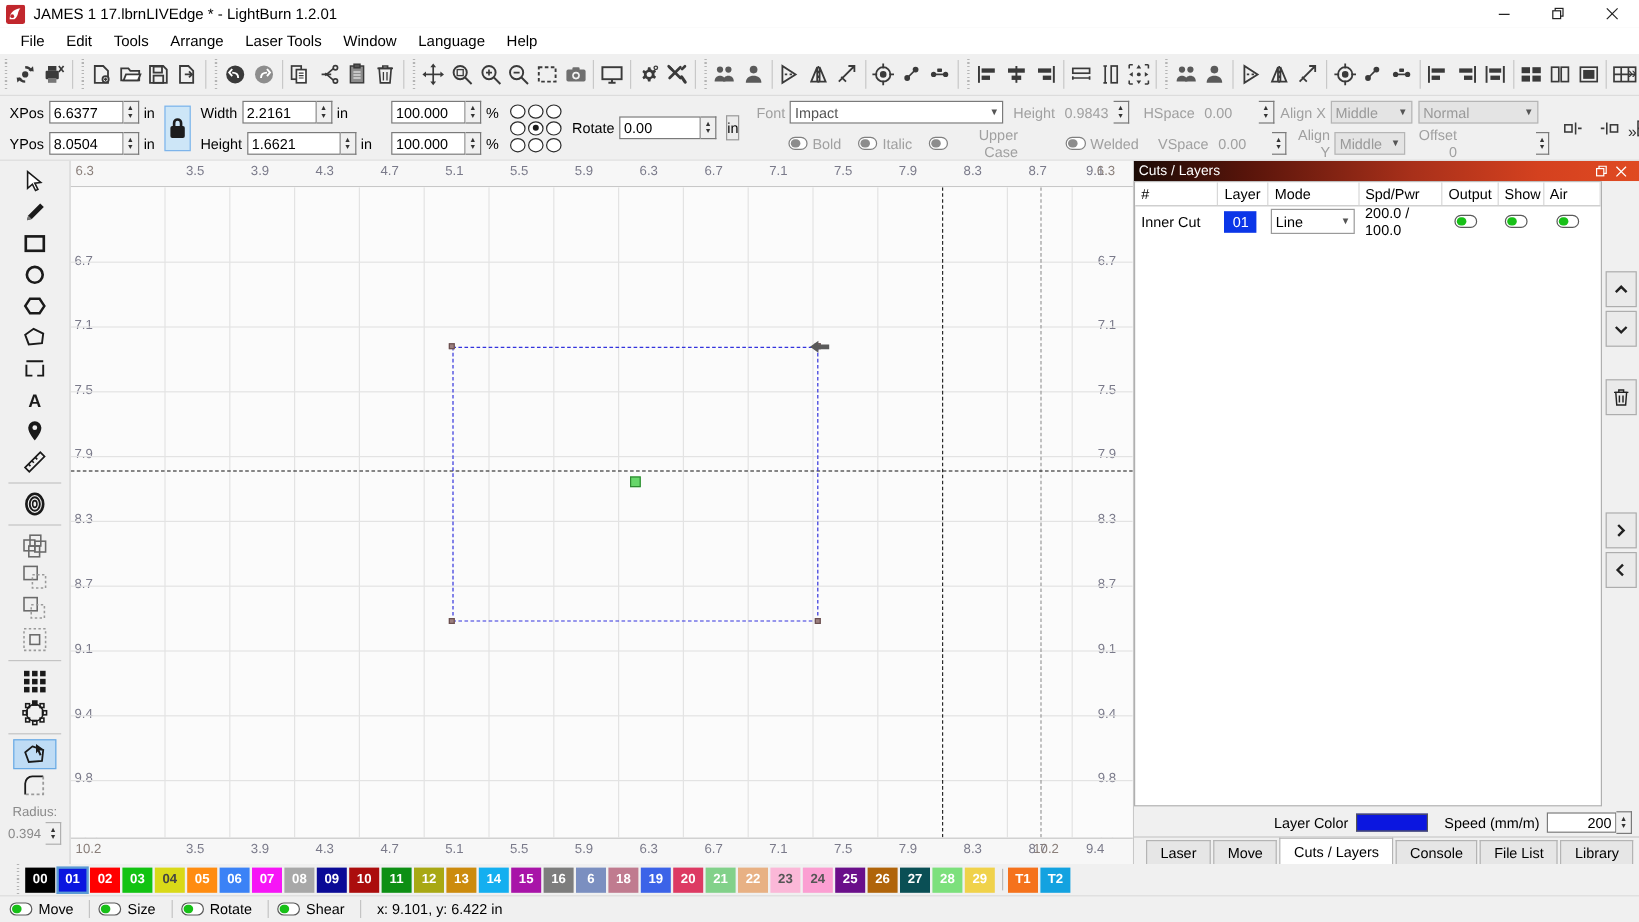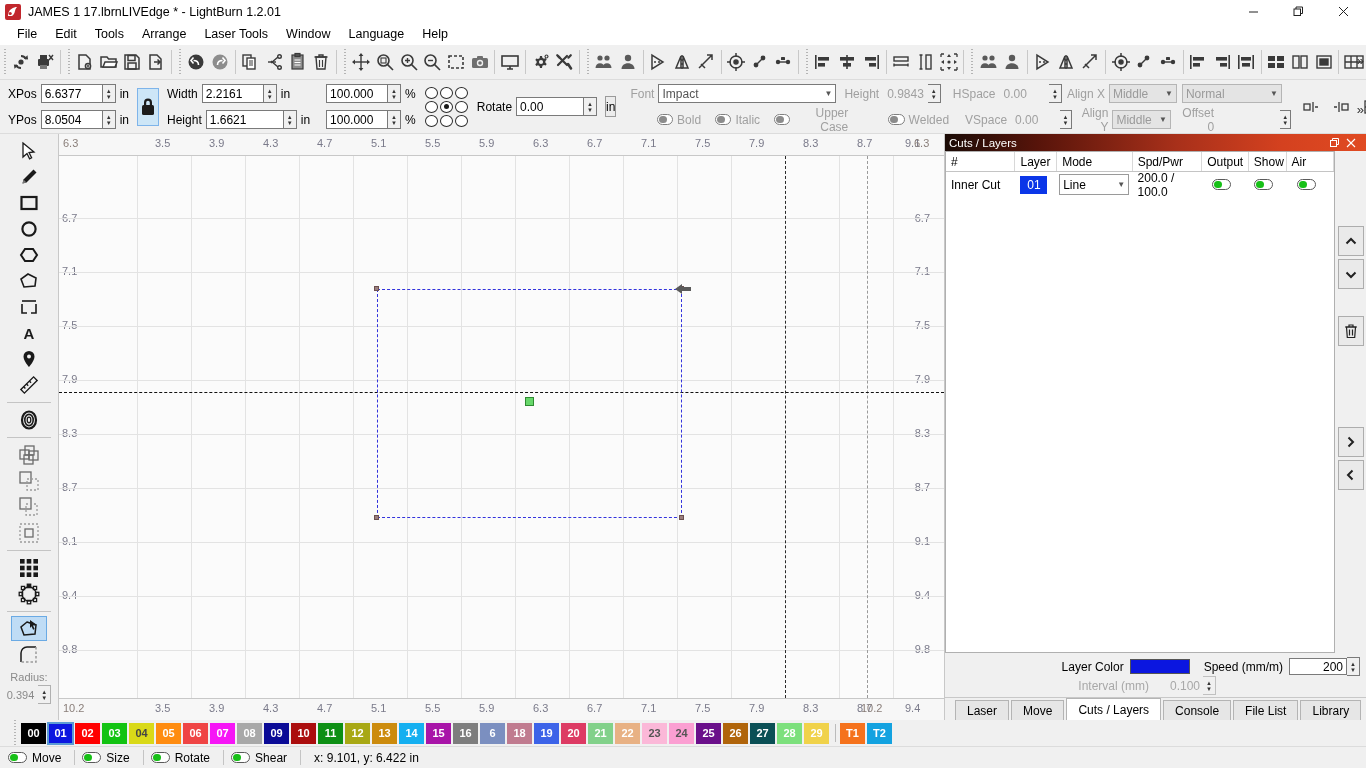--- a/index.html
+++ b/index.html
@@ -1293,29 +1293,20 @@
           <span class="slabel">Layer Color</span>
           <span class="color-swatch"></span>
           <span class="slabel" style="padding-left:14px">Speed (mm/m)</span>
           <span class="sval" style="width:58px">200</span>
           <span class="spin">
               <span class="up">▲</span>
               <span class="dn">▼</span>
             </span>
           <span style="width:6px"></span>
         </div>
-        <div class="srow">
-          <span class="slabel dim">Interval (mm)</span>
-          <span class="sval dim" style="width:48px">0.100</span>
-          <span class="spin" style="border-color:#c0c0c0">
-              <span class="up">▲</span>
-              <span class="dn">▼</span>
-            </span>
-          <span style="width:150px"></span>
-        </div>
       </div>
 
       <div class="dock-tabs">
         <div class="dtab">Laser</div>
         <div class="dtab">Move</div>
         <div class="dtab active">Cuts / Layers</div>
         <div class="dtab">Console</div>
         <div class="dtab">File List</div>
         <div class="dtab">Library</div>
       </div>
@@ -1323,21 +1314,21 @@
   </div>
 
   <div class="palette">
     <span class="grip"></span>
     <span class="sw" style="background:#000000;color:#ffffff">00</span>
     <span class="sw sel" style="background:#0b16e0;color:#ffffff">01</span>
     <span class="sw" style="background:#ff0000;color:#ffffff">02</span>
     <span class="sw" style="background:#12c312;color:#ffffff">03</span>
     <span class="sw" style="background:#d9d918;color:#444444">04</span>
     <span class="sw" style="background:#ff8c10;color:#ffffff">05</span>
-    <span class="sw" style="background:#ef4444;color:#ffffff">06</span>
+    <span class="sw" style="background:#3b82f6;color:#ffffff">06</span>
     <span class="sw" style="background:#f615f6;color:#ffffff">07</span>
     <span class="sw" style="background:#a8a8a8;color:#ffffff">08</span>
     <span class="sw" style="background:#0a0a96;color:#ffffff">09</span>
     <span class="sw" style="background:#ab0d0d;color:#ffffff">10</span>
     <span class="sw" style="background:#0d8f14;color:#ffffff">11</span>
     <span class="sw" style="background:#a8a814;color:#ffffff">12</span>
     <span class="sw" style="background:#cc8b0d;color:#ffffff">13</span>
     <span class="sw" style="background:#14aff0;color:#ffffff">14</span>
     <span class="sw" style="background:#a814a8;color:#ffffff">15</span>
     <span class="sw" style="background:#7d7d7d;color:#ffffff">16</span>

